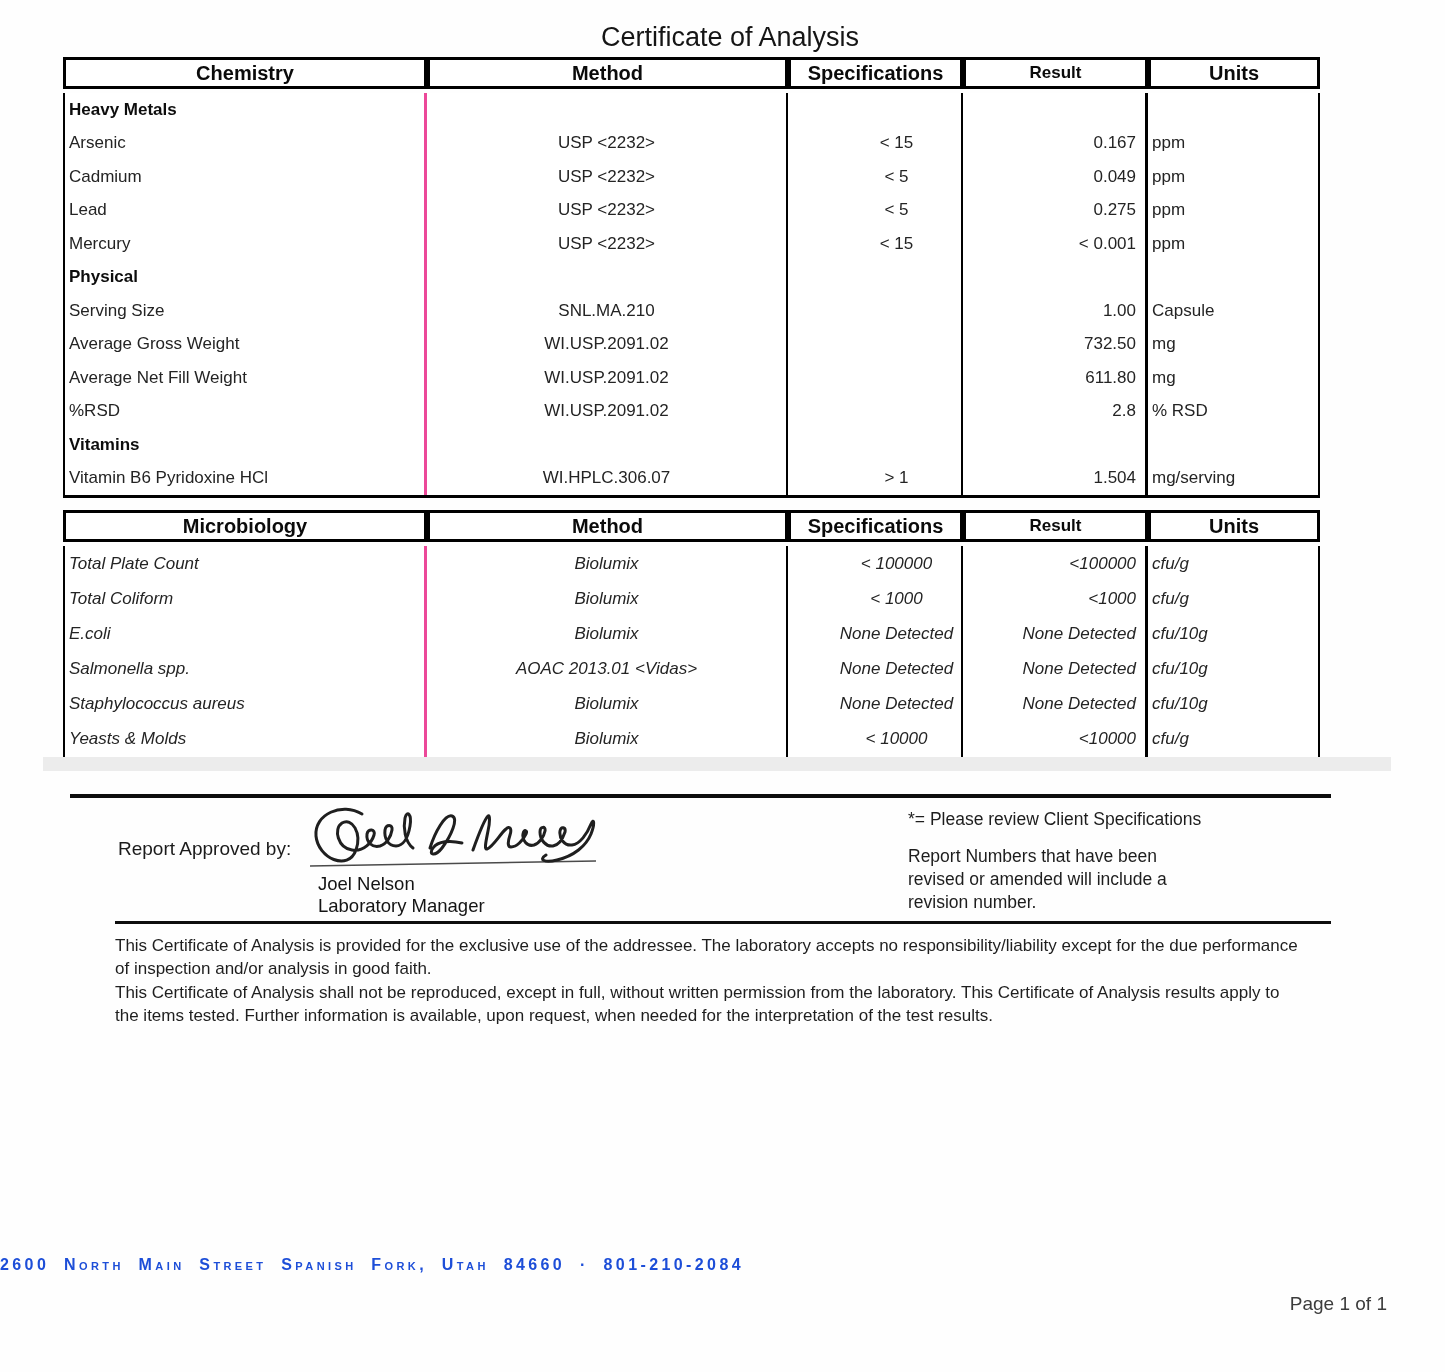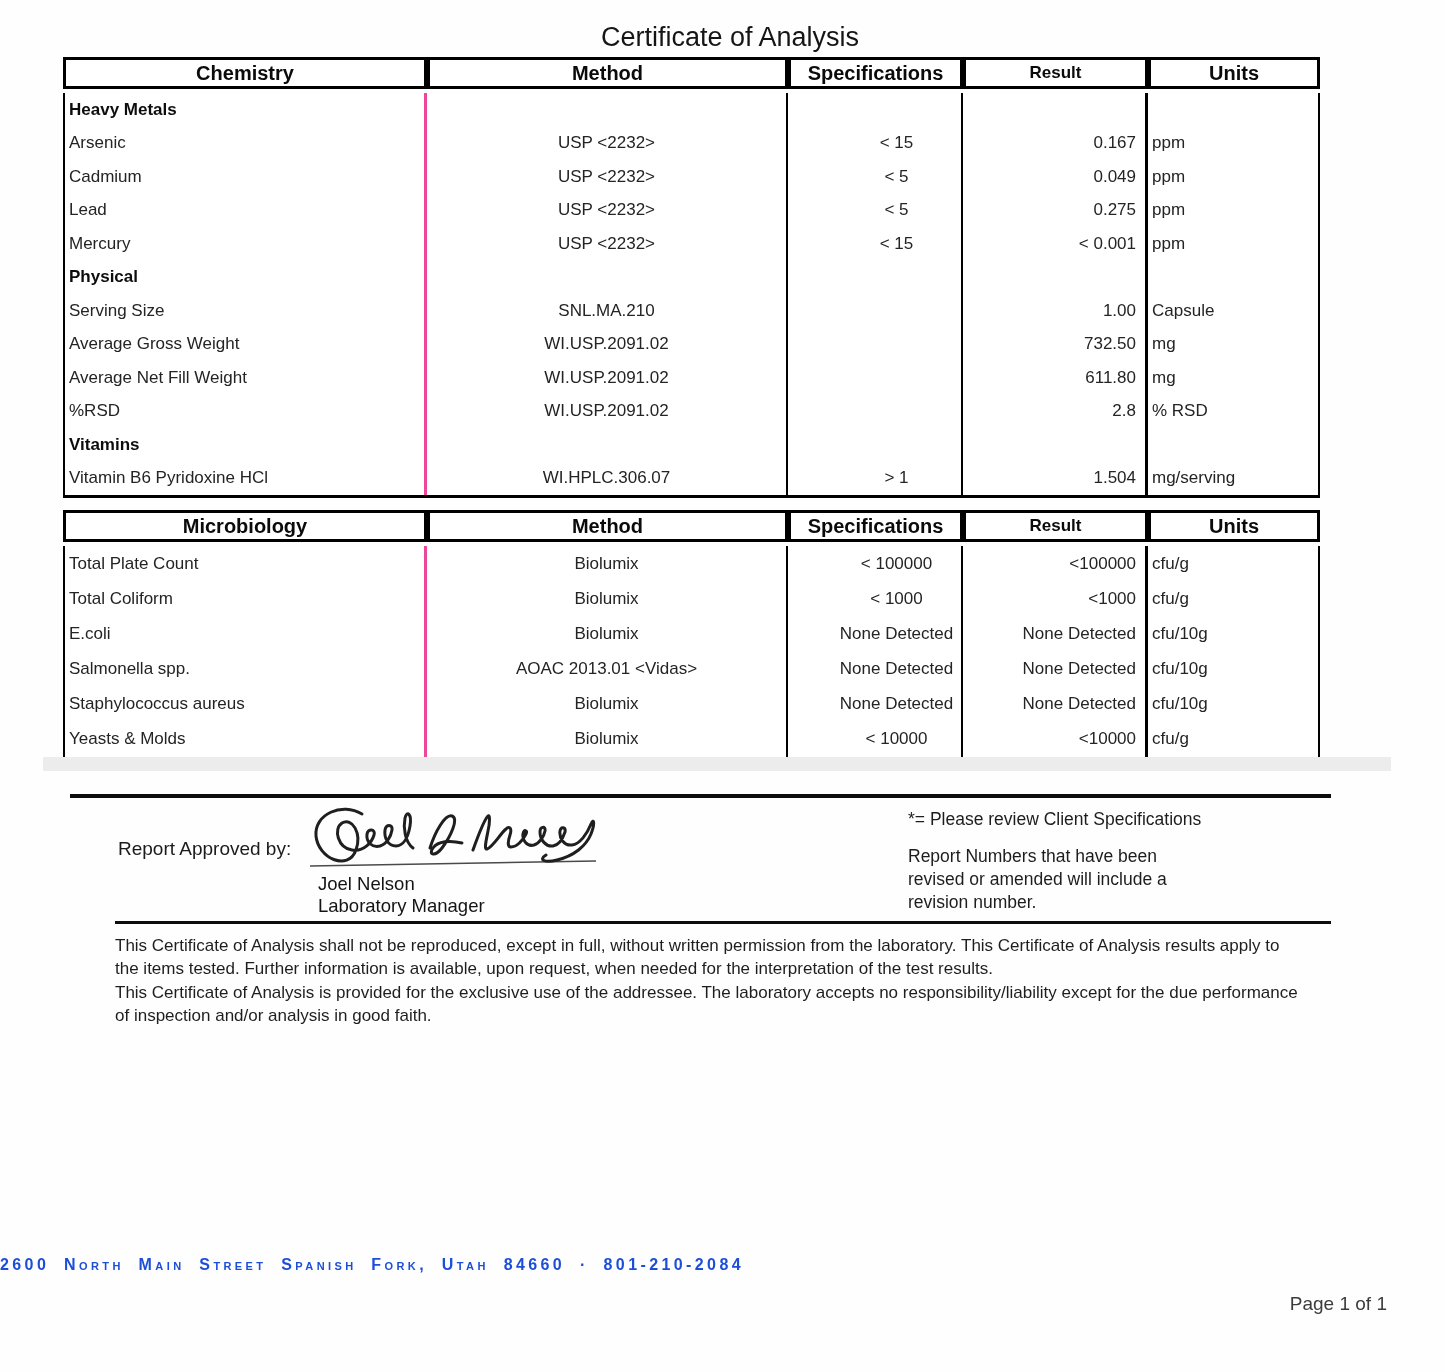--- a/index.html
+++ b/index.html
@@ -21,21 +21,21 @@
     display:flex; align-items:center; justify-content:center;
     font-weight:bold; font-size:20px; color:#0b0b0b; background:#fff;
   }
   .th:nth-child(4) { font-size:17px; }
   .tbody {
     margin-top:4px; width:1257px; box-sizing:border-box;
     border:2px solid #000; border-top:none; border-bottom-width:3px;
     display:flex; flex-direction:column; background:#fff;
   }
   #tbl-chemistry .tbody { height:405px; }
-  #tbl-microbiology .tbody { height:214px; }
+  #tbl-microbiology .tbody { height:214px;font-style:italic; }
   .trow { flex:1; display:grid; grid-template-columns:362px 361px 175px 185px 170px; }
   .td {
     display:flex; align-items:center; font-size:17px; color:#242424;
     box-sizing:border-box; white-space:nowrap; overflow:hidden;
   }
   .td.c0 { padding-left:4px; border-right:3px solid #ec4899; }
   .td.c1 { justify-content:center; border-right:2px solid #000; }
   .td.c2 { justify-content:center; border-right:2px solid #000;margin-left:44px; }
   .td.c3 { justify-content:flex-end; padding-right:9px; border-right:3px solid #000; }
   .td.c4 { padding-left:4px; }
@@ -234,21 +234,21 @@
     <div>Laboratory Manager</div>
   </div>
 
   <div class="star-note">*= Please review Client Specifications</div>
 
   <div class="revision-note">Report Numbers that have been revised or amended will include a revision number.</div>
 
   <div class="rule rule-2"></div>
 
   <div class="disclaimer">
+    <p>This Certificate of Analysis is provided for the exclusive use of the addressee. The laboratory accepts no responsibility/liability except for the due performance of inspection and/or analysis in good faith.</p>
     <p>This Certificate of Analysis shall not be reproduced, except in full, without written permission from the laboratory. This Certificate of Analysis results apply to the items tested. Further information is available, upon request, when needed for the interpretation of the test results.</p>
-    <p>This Certificate of Analysis is provided for the exclusive use of the addressee. The laboratory accepts no responsibility/liability except for the due performance of inspection and/or analysis in good faith.</p>
   </div>
 
   <div class="address">2600 North Main Street Spanish Fork, Utah 84660 · 801-210-2084</div>
 
   <div class="page-number">Page 1 of 1</div>
 
 </div>
 
 </body></html>

